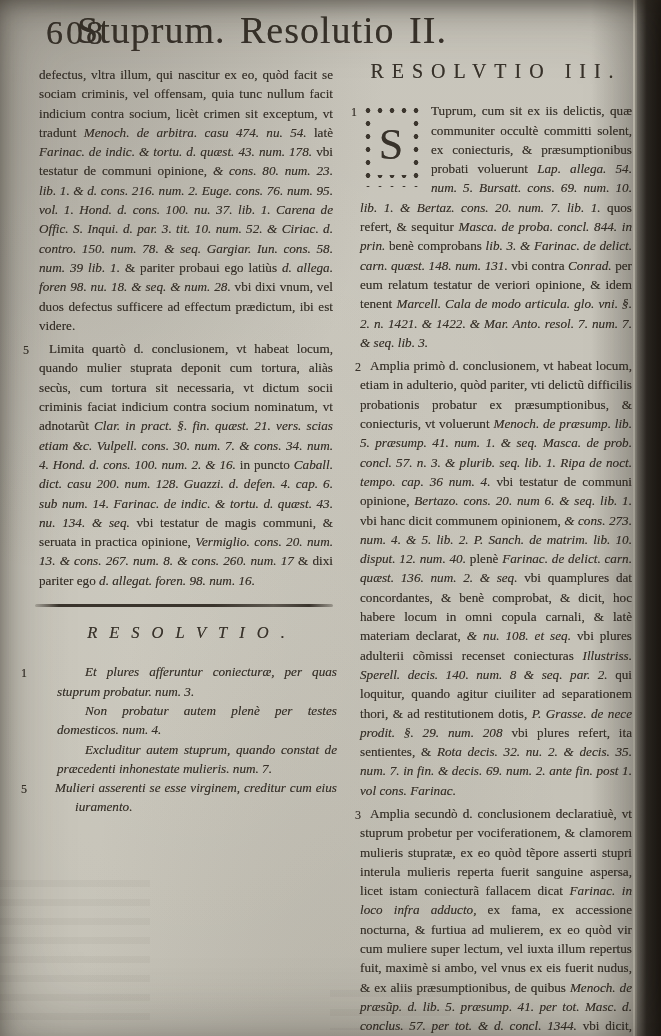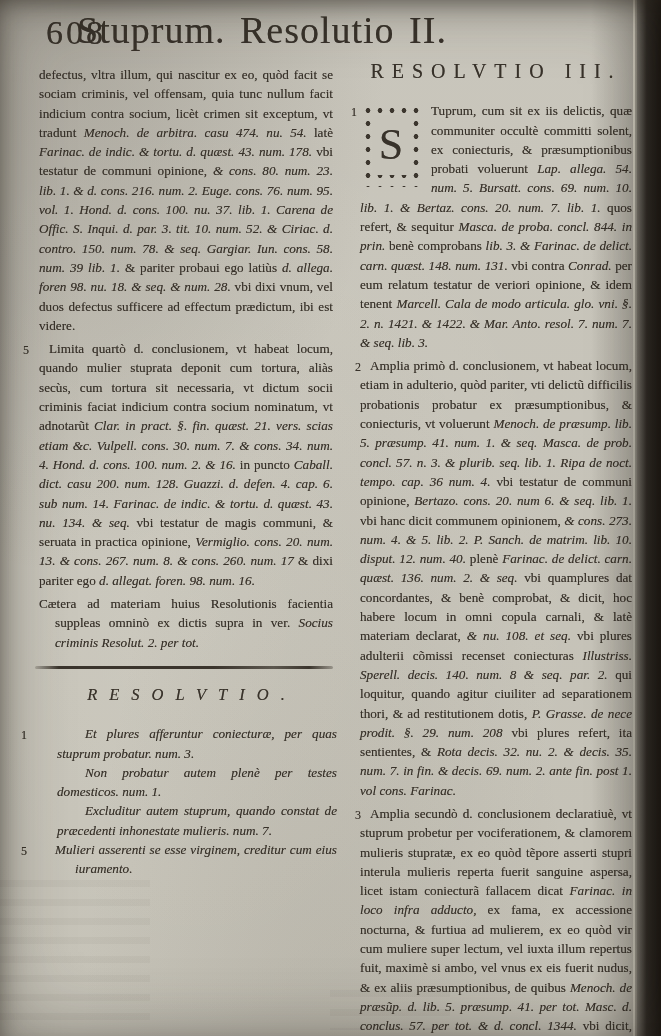--- a/index.html
+++ b/index.html
@@ -64,30 +64,29 @@
 <body>
 
 <div class="page">
 
   <div class="page-num">608</div>
   <div class="running-title">Stuprum. Resolutio II.</div>
 
   <div class="col col-left">
     <p><span>defectus, vltra illum, qui nascitur ex eo, quòd facit se sociam criminis, vel offensam, quia tunc nullum facit indicium contra socium, licèt crimen sit exceptum, vt tradunt </span><i>Menoch. de arbitra. casu 474. nu. 54. </i><span>latè </span><i>Farinac. de indic. &amp; tortu. d. quæst. 43. num. 178. </i><span>vbi testatur de communi opinione, </span><i>&amp; cons. 80. num. 23. lib. 1. &amp; d. cons. 216. num. 2. Euge. cons. 76. num. 95. vol. 1. Hond. d. cons. 100. nu. 37. lib. 1. Carena de Offic. S. Inqui. d. par. 3. tit. 10. num. 52. &amp; Ciriac. d. contro. 150. num. 78. &amp; seq. Gargiar. Iun. cons. 58. num. 39 lib. 1. </i><span>&amp; pariter probaui ego latiùs </span><i>d. allega. foren 98. nu. 18. &amp; seq. &amp; num. 28. </i><span>vbi dixi vnum, vel duos defectus sufficere ad effectum prædictum, ibi est videre.</span></p>
     <p class="indent"><span class="margin-num">5</span><span>Limita quartò d. conclusionem, vt habeat locum, quando mulier stuprata deponit cum tortura, aliàs secùs, cum tortura sit necessaria, vt dictum socii criminis faciat indicium contra socium nominatum, vt adnotarũt </span><i>Clar. in pract. §. fin. quæst. 21. vers. scias etiam &amp;c. Vulpell. cons. 30. num. 7. &amp; cons. 34. num. 4. Hond. d. cons. 100. num. 2. &amp; 16. </i><span>in puncto </span><i>Caball. dict. casu 200. num. 128. Guazzi. d. defen. 4. cap. 6. sub num. 14. Farinac. de indic. &amp; tortu. d. quæst. 43. nu. 134. &amp; seq. </i><span>vbi testatur de magis communi, &amp; seruata in practica opinione, </span><i>Vermiglio. cons. 20. num. 13. &amp; cons. 267. num. 8. &amp; cons. 260. num. 17 </i><span>&amp; dixi pariter ego </span><i>d. allegat. foren. 98. num. 16.</i></p>
-    <p class="hang"><span>Cætera ad materiam huius Resolutionis facientia suppleas omninò ex dictis supra in ver. </span><i>Socius criminis Resolut. 2. per tot.</i></p>
 
     <div class="rule"></div>
 
     <div class="sum-heading">RESOLVTIO.</div>
 
     <div>
       <p class="sum-item sum-main"><span class="margin-num">1</span></p>
       <p class="sum-item sum-sub"><span>Et plures afferuntur coniecturæ, per quas stuprum probatur. num. 3.</span></p>
-      <p class="sum-item sum-sub"><span>Non probatur autem plenè per testes domesticos. num. 1.</span></p>
+      <p class="sum-item sum-sub"><span>Non probatur autem plenè per testes domesticos. num. 4.</span></p>
       <p class="sum-item sum-sub"><span>Excluditur autem stuprum, quando constat de præcedenti inhonestate mulieris. num. 7.</span></p>
       <p class="sum-item sum-main"><span class="margin-num">5</span><span>Mulieri asserenti se esse virginem, creditur cum eius iuramento.</span></p>
     </div>
   </div>
 
   <div class="col col-right">
     <div class="res-heading">RESOLVTIO III.</div>
 
     <p><span class="margin-num">1</span><span class="initial-box">
           <span class="initial-inner">

